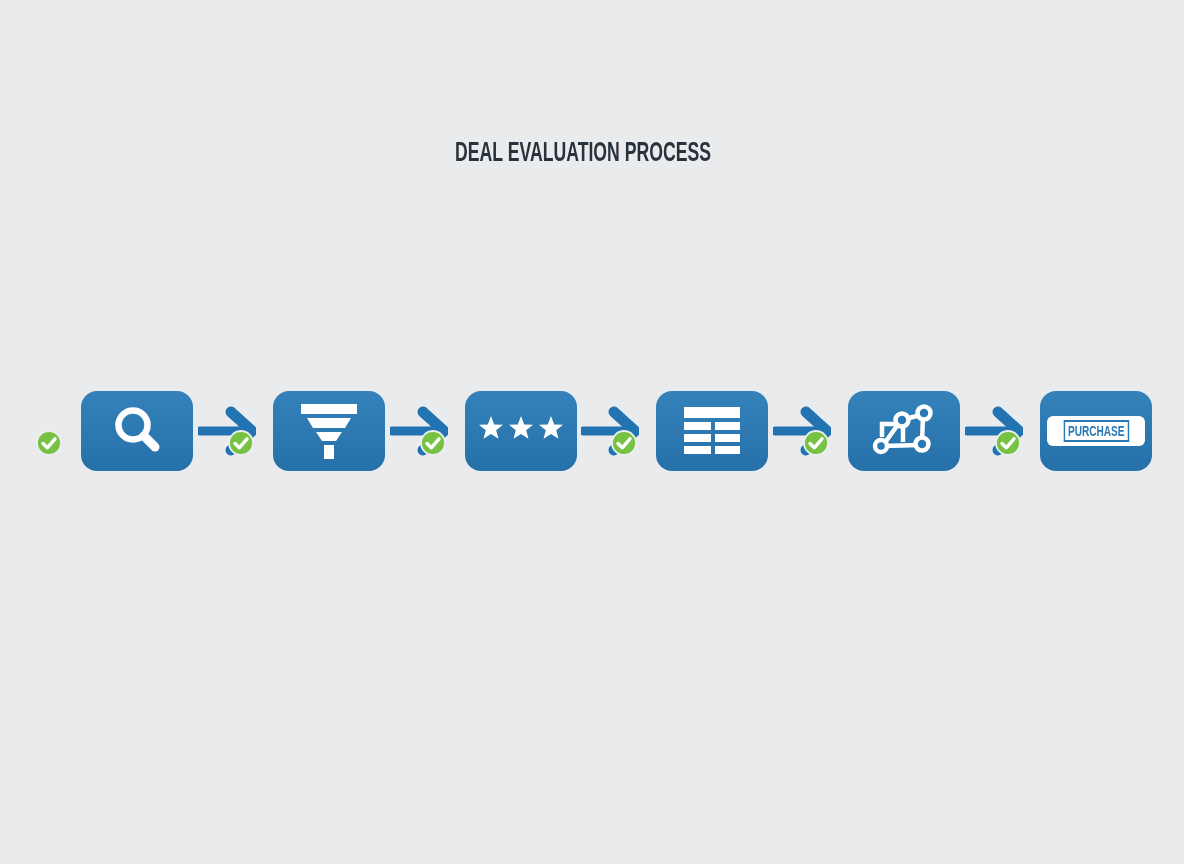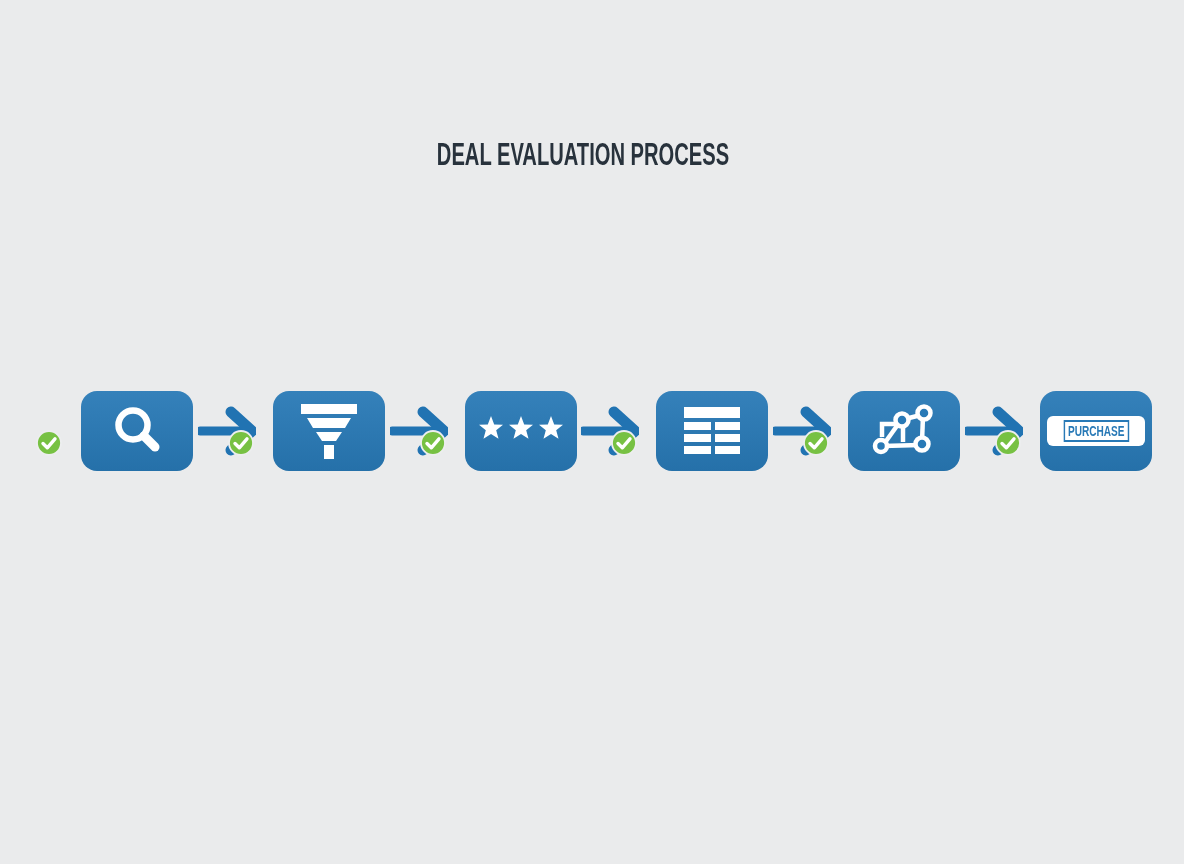--- a/index.html
+++ b/index.html
@@ -12,21 +12,21 @@
     --icon-white:#FFFFFF;
   }
   html,body{margin:0;padding:0;}
   body{background:var(--background);font-family:"Liberation Sans",sans-serif;}
   .canvas{
     position:relative;width:1184px;height:864px;overflow:hidden;
     background:var(--background);
   }
   .title{
     position:absolute;top:138px;left:0;width:1166px;margin:0;
-    text-align:center;font-size:32px;font-weight:700;line-height:1;
+    text-align:center;font-size:28px;font-weight:700;line-height:1;
     color:var(--title-text);letter-spacing:0px;white-space:nowrap;
   }
   .cond{display:inline-block;transform:scaleX(0.63);transform-origin:center;}
   .cond-sm{display:inline-block;transform:scaleX(0.72);transform-origin:center;}
   .step{position:absolute;top:391px;width:112px;}
   .box{
     position:relative;width:112px;height:80px;border-radius:16px;
     background:var(--box);
     background-image:linear-gradient(180deg,rgba(255,255,255,0.06),rgba(0,0,0,0.07));
     display:flex;align-items:center;justify-content:center;

